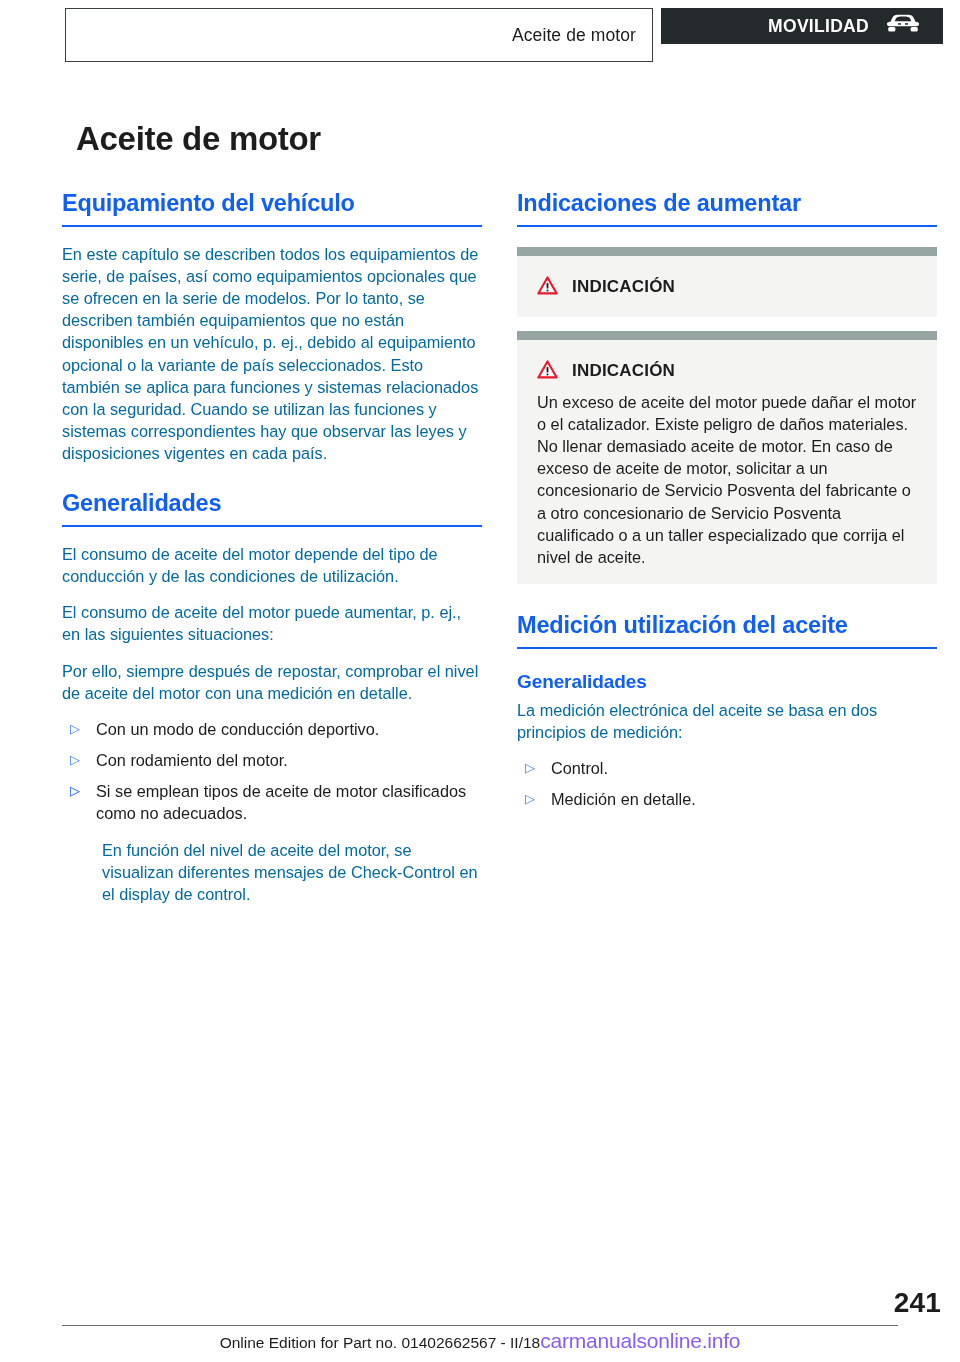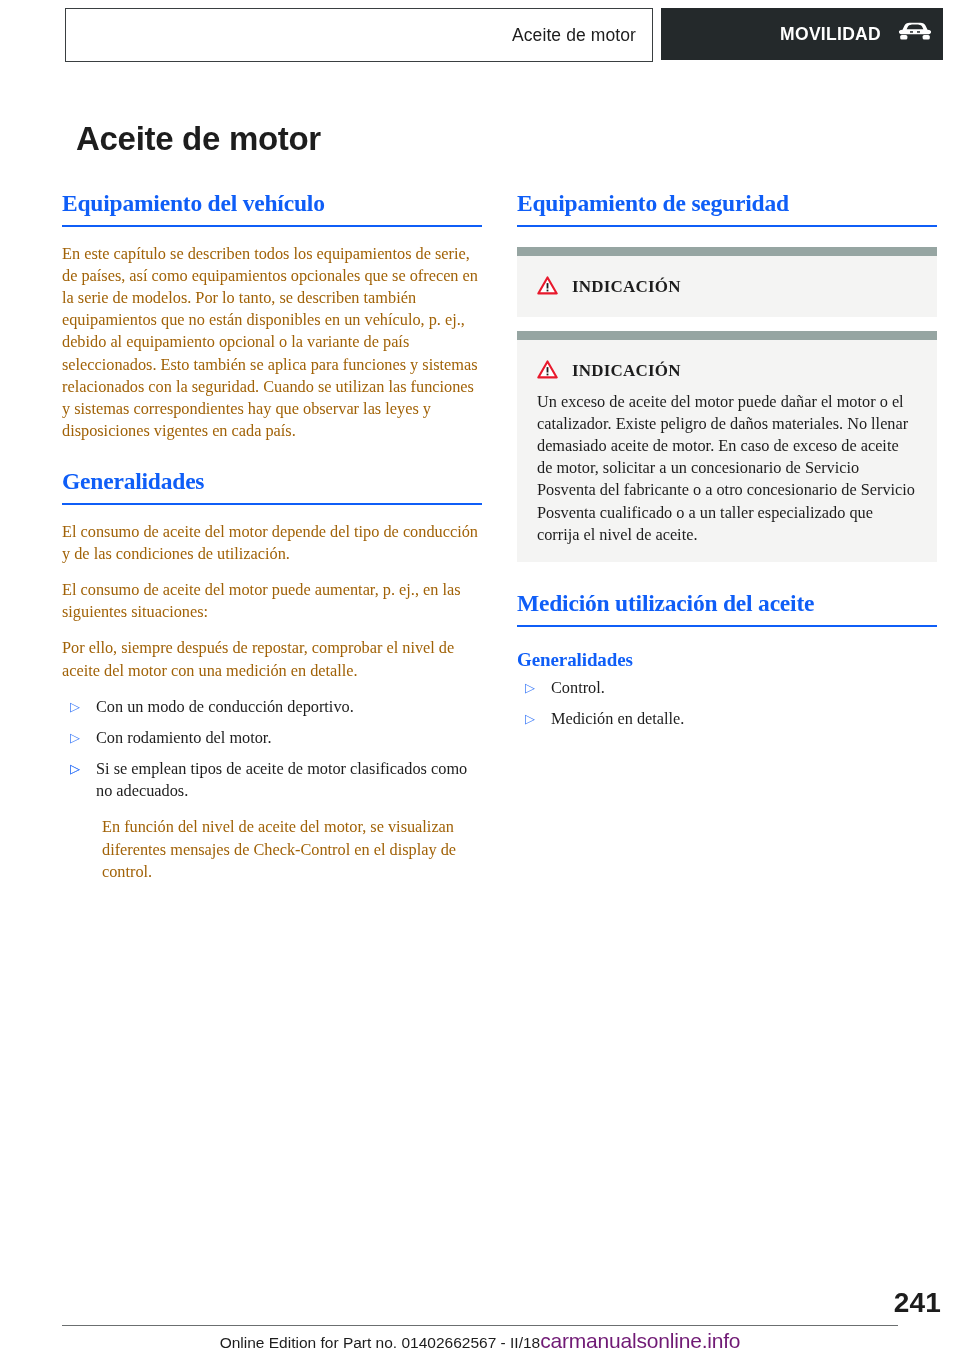--- a/index.html
+++ b/index.html
@@ -41,26 +41,26 @@
   .tab-white-label {
     font-size: 17.5px;
     color: #1d1d1d;
     letter-spacing: .1px;
   }
   .tab-dark {
     position: absolute;
     left: 596px;
     top: 0;
     right: 0;
-    height: 52px;
+    height: 36px;
     background: #24292b;
     display: flex;
     align-items: center;
     justify-content: flex-end;
-    padding-right: 10px;
+    padding-right: 22px;
     box-sizing: border-box;
   }
   .tab-dark-label {
     font-size: 17.5px;
     font-weight: bold;
     color: #ffffff;
     letter-spacing: .3px;
     margin-right: 16px;
   }
   .car-icon { display: block; }
@@ -74,21 +74,20 @@
     font-weight: bold;
     color: #1d1d1d;
     letter-spacing: -.3px;
   }
 
   
   .col {
     position: absolute;
     top: 190px;
     width: 420px;
-    font-family: Liberation Serif, serif;
   }
   .col-left  { left: 62px; }
   .col-right { left: 517px; }
 
   
   .h-major {
     font-size: 23.5px;
     font-weight: bold;
     color: #0f5ef7;
     letter-spacing: -.2px;
@@ -107,21 +106,21 @@
     color: #0f5ef7;
     margin: 22px 0 6px 0;
     letter-spacing: -.1px;
   }
 
   
   p.body {
     font-size: 16.3px;
     line-height: 1.36;
     margin: 0 0 14px 0;
-    color: #a16207;
+    color: #0369a1;
   }
   .col-left .first-para { margin-top: 16px; }
 
   
   ul.bullets {
     list-style: none;
     margin: 0 0 12px 0;
     padding: 0;
   }
   ul.bullets li {
@@ -198,21 +197,21 @@
     position: absolute;
     left: 0;
     right: 0;
     bottom: 9px;
     text-align: center;
     font-size: 15.5px;
     color: #1d1d1d;
     white-space: nowrap;
   }
   .watermark {
-    color: #701a75;
+    color: #8b5cf6;
     font-size: 21px;
     letter-spacing: -.2px;
   }
 </style>
 </head>
 <body>
 
 <div class="header">
   <div class="tab-white">
     <span class="tab-white-label">Aceite de motor</span>
@@ -268,21 +267,21 @@
       <span class="bullet-mark">▷</span>
       <span>Si se emplean tipos de aceite de motor clasificados como no adecuados.</span>
     </li>
   </ul>
 
   <p class="body" style="margin-top:14px;margin-left:40px;">En función del nivel de aceite del motor, se visualizan diferentes mensajes de Check-Control en el display de control.</p>
 </div>
 
 <div class="col col-right">
 
-  <h2 class="h-major">Equipamiento de seguridad</h2>
+  <h2 class="h-major">Indicaciones de aumentar</h2>
   <hr class="h-rule">
 
   <div class="notice" style="margin-top:20px;">
     <div class="notice-bar"></div>
     <div class="notice-head">
       <span class="warn-icon">
         <svg width="21" height="19" viewBox="0 0 21 19" aria-hidden="true">
           <path d="M10.5 1.4 L19.7 17.4 L1.3 17.4 Z" fill="#ffffff" stroke="#e8192c" stroke-width="2.1" stroke-linejoin="round"></path>
           <rect x="9.6" y="7.1" width="1.8" height="5.4" fill="#1d1d1d"></rect>
           <rect x="9.6" y="13.6" width="1.8" height="1.8" fill="#1d1d1d"></rect>
@@ -305,20 +304,21 @@
       <span class="notice-title">INDICACIÓN</span>
     </div>
     <p class="notice-body">Un exceso de aceite del motor puede dañar el motor o el catalizador. Existe peligro de daños materiales. No llenar demasiado aceite de motor. En caso de exceso de aceite de motor, solicitar a un concesionario de Servicio Posventa del fabricante o a otro concesionario de Servicio Posventa cualificado o a un taller especializado que corrija el nivel de aceite.</p>
   </div>
 
   <h2 class="h-major" style="margin-top:28px;">Medición utilización del aceite</h2>
   <hr class="h-rule">
 
   <h3 class="h-minor">Generalidades</h3>
 
+  <p class="body">La medición electrónica del aceite se basa en dos principios de medición:</p>
 
   <ul class="bullets">
     <li>
       <span class="bullet-mark">▷</span>
       <span>Control.</span>
     </li>
     <li>
       <span class="bullet-mark">▷</span>
       <span>Medición en detalle.</span>
     </li>

